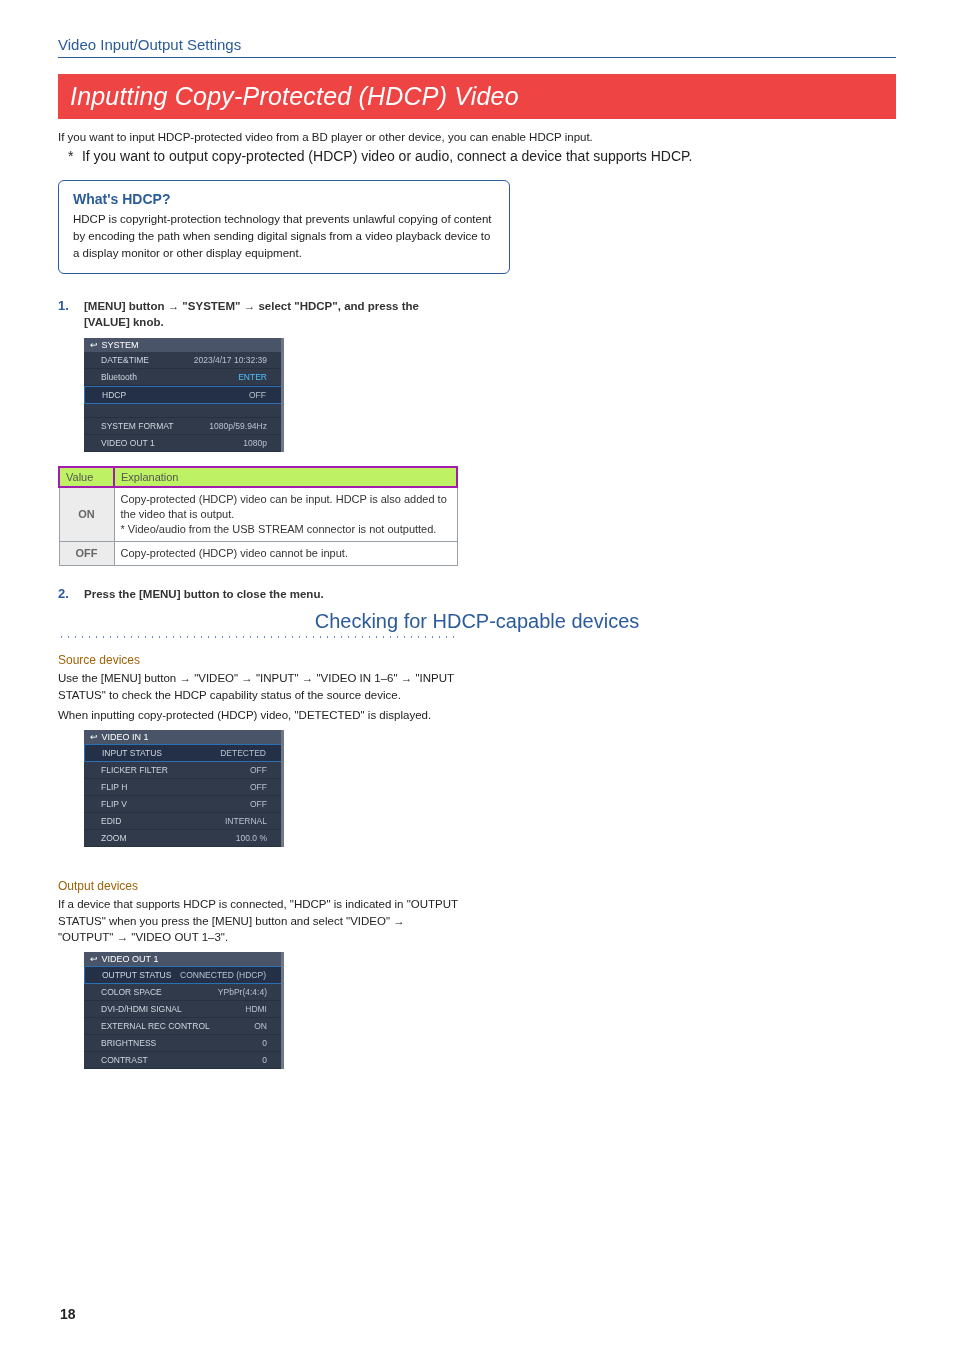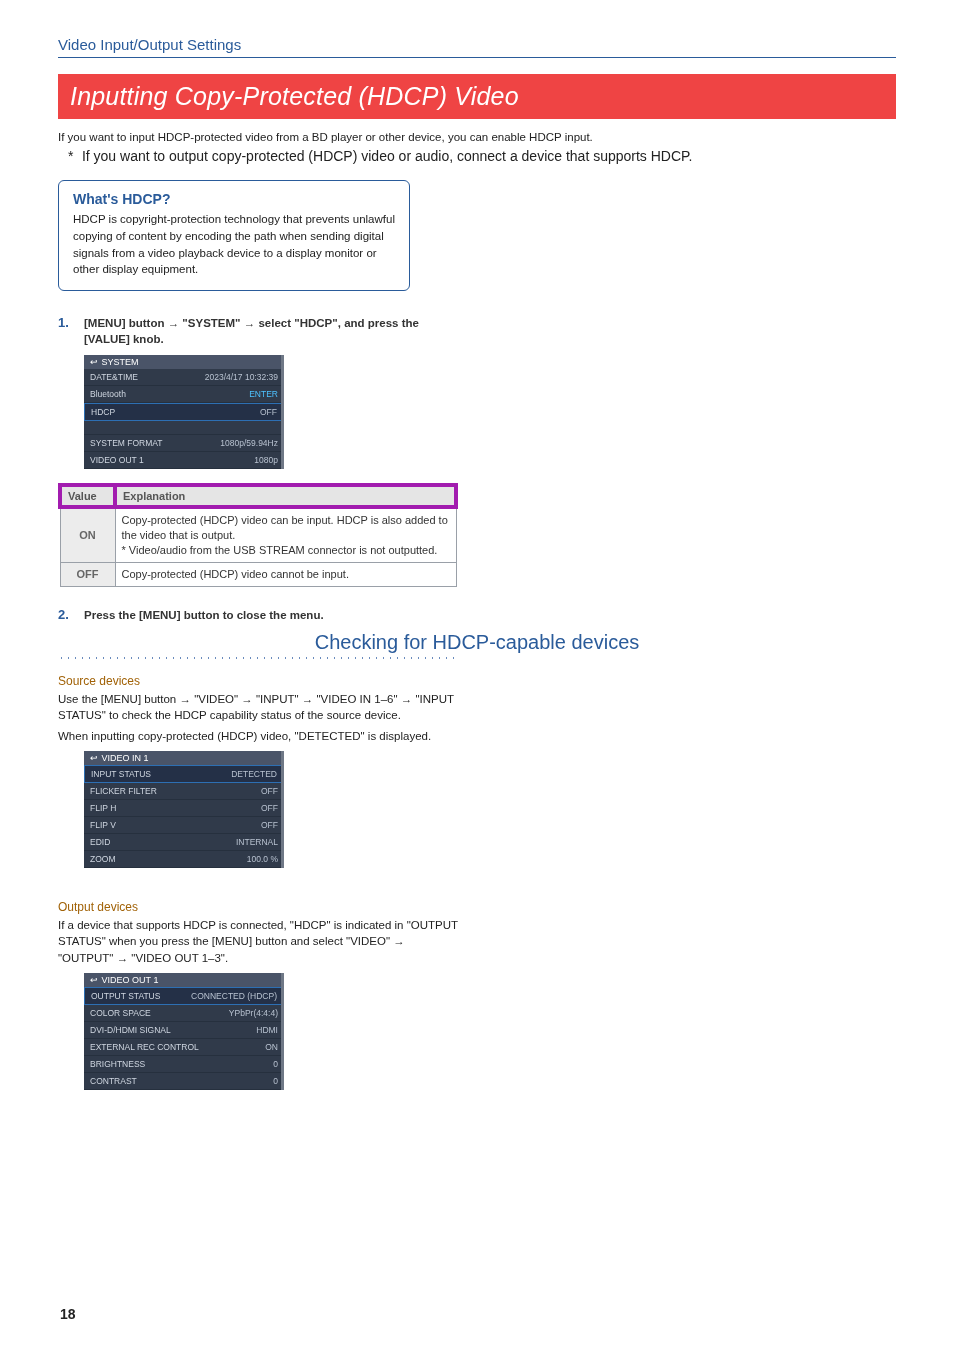--- a/index.html
+++ b/index.html
@@ -34,21 +34,21 @@
     margin-bottom: 10px;
   }
   .intro { font-size: 11.5px; line-height: 1.5; color: #222; margin-bottom: 2px; }
   .intro-note { font-size: 14px; margin-left: 10px; margin-bottom: 16px; }
   .asterisk { display:inline-block; width:10px; }
 
   .callout {
     border: 1px solid #2a5b9a;
     border-radius: 6px;
     padding: 10px 14px 12px;
-    width: 352px;
+    width: 452px;
     margin-bottom: 24px;
   }
   .callout-title {
     color: #2a5b9a;
     font-weight: 700;
     font-size: 14px;
     margin-bottom: 4px;
   }
   .callout-body {
     font-size: 11.5px;
@@ -84,21 +84,21 @@
     font-size: 9px;
     display:flex;
     align-items:center;
     gap:4px;
   }
   .menu-row {
     display: flex;
     justify-content: space-between;
     align-items: center;
     background: #303a4a;
-    padding: 3px 6px;
+    padding: 3px 17px;
     border-bottom: 1px solid #26303e;
     min-height: 14px;
   }
   .menu-row.highlight {
     background: #243047;
     border: 1px solid #2d6fb3;
   }
   .menu-row .v { color: #b8c2d0; text-align: center; }
   .menu-row .v.enter { color: #4ec1ff; }
   .menu-row.spacer { background:#303a4a; height:6px; padding:0; }
@@ -112,26 +112,26 @@
   }
 
   
   .value-table {
     width: 400px;
     margin: 0 0 20px 0;
     border-collapse: collapse;
     font-size: 11px;
   }
   .value-table th {
-    background: #e5e5e5;
-    border: 4px solid #a21caf;
+    background: #bef264;
+    border: 2px solid #a21caf;
     text-align: left;
     padding: 3px 6px;
     color: #555;
-    font-weight: 700;
+    font-weight: 400;
   }
   .value-table td {
     border: 1px solid #9aa0a8;
     padding: 4px 6px;
     vertical-align: top;
     color: #333;
     line-height: 1.35;
   }
   .value-table td.key {
     background: #ececec;

